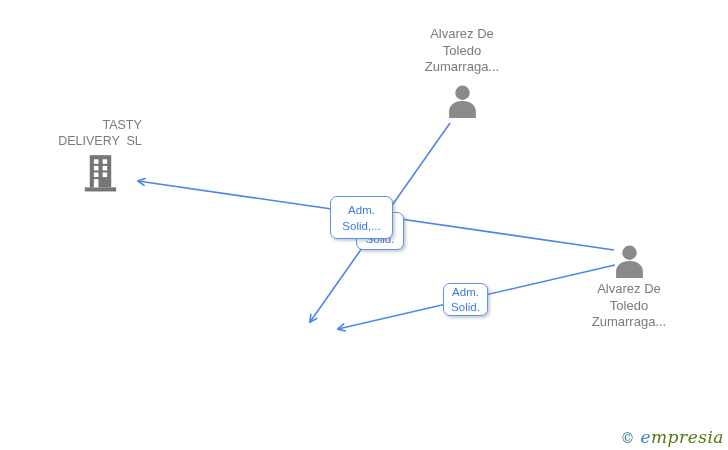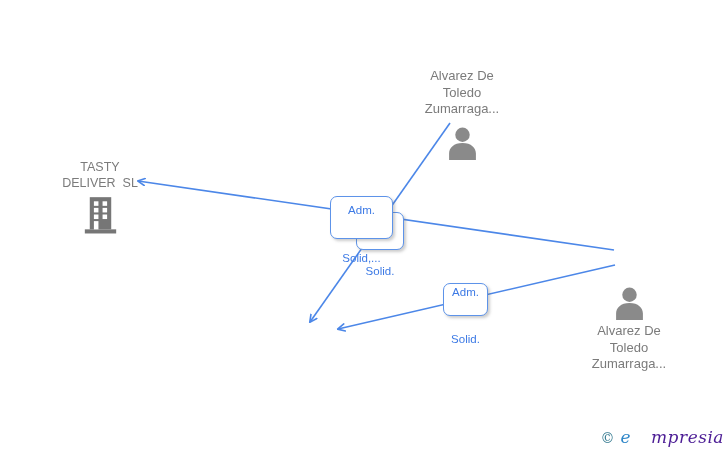--- a/index.html
+++ b/index.html
@@ -10,49 +10,49 @@
   
   .edges{position:absolute;left:0;top:0;width:728px;height:450px;z-index:1;}
   
   .edge-label{
     position:absolute;background:#ffffff;border:1.5px solid #5d93e9;border-radius:7px;
     box-shadow:2px 2px 3px rgba(110,110,110,.35);
     color:#3d7ae5;font-size:11.5px;line-height:16px;text-align:center;
     display:flex;flex-direction:column;justify-content:center;box-sizing:border-box;
     cursor:pointer;
   }
-  .edge-label span{display:block;white-space:pre;margin-top:32px;}
+  .edge-label span{display:block;white-space:pre;}
   #edge-label-back{left:356px;top:212px;width:48px;height:38px;z-index:2;}
   #edge-label-front{left:330px;top:196px;width:63px;height:43px;z-index:3;}
   #edge-label-right{left:443px;top:283px;width:45px;height:33px;z-index:2;line-height:15px;}
   
-  .node{position:absolute;z-index:4;display:flex;flex-direction:column;align-items:center;cursor:pointer;margin-top:42px;}
+  .node{position:absolute;z-index:4;display:flex;flex-direction:column;align-items:center;cursor:pointer;}
   .node-label{color:#7b7b7b;text-align:center;}
   .node-label span{display:block;white-space:pre;}
   .person .node-label{font-size:13px;line-height:16.5px;}
   .company .node-label{font-size:12.5px;line-height:15.5px;}
   #node-person-top{left:402px;top:26px;width:120px;}
   #node-person-top .node-label{margin-bottom:9px;}
   #node-company-tasty{left:40px;top:118px;width:120px;}
-  #node-company-tasty .node-label{margin-bottom:4px;}
+  #node-company-tasty .node-label{margin-bottom:4px;text-align:right;}
   #node-company-atz{left:236px;top:331px;width:120px;}
   #node-company-atz .node-label{margin-top:3px;}
   #node-person-right{left:569px;top:245px;width:120px;}
   #node-person-right .node-label{margin-top:3px;}
   .icon{display:block;}
   
   .watermark{
     position:absolute;right:4px;bottom:3px;z-index:5;
     font-family:"DejaVu Serif", serif;font-style:italic;cursor:pointer;
     display:flex;align-items:baseline;gap:6px;
   }
   .watermark .copy{color:#33798f;font-size:14px;font-style:normal;}
   .watermark .brand{font-size:17px;letter-spacing:.5px;}
   .watermark .brand-e{color:#2e86c8;}
-  .watermark .brand-rest{color:#4c1d95;margin-left:20px;}
+  .watermark .brand-rest{color:#4d7c0f;}
 </style>
 </head>
 <body>
 
 <div class="canvas">
 
   <svg class="edges" viewBox="0 0 728 450">
     <defs>
       <marker id="arrow" viewBox="0 0 10 10" markerWidth="9" markerHeight="9" refX="8.5" refY="5" orient="auto" markerUnits="userSpaceOnUse">
         <path d="M1,1 L9,5 L1,9" fill="none" stroke="#4c87e8" stroke-width="1.8" stroke-linecap="round" stroke-linejoin="round"></path>
@@ -84,21 +84,21 @@
     </div>
     <svg class="icon" width="33" height="33" viewBox="0 0 32 32">
       <circle cx="16" cy="7.5" r="7" fill="#8a8a8a"></circle>
       <path d="M16,15.5 c-8.5,0 -13,4.8 -13,10.2 V32 h26 v-6.3 c0,-5.4 -4.5,-10.2 -13,-10.2 z" fill="#8a8a8a"></path>
     </svg>
   </div>
 
   <div class="node company" id="node-company-tasty">
     <div class="node-label">
       <span>TASTY</span>
-      <span>DELIVER  SL</span>
+      <span>DELIVERY  SL</span>
     </div>
     <svg class="icon" width="33" height="39" viewBox="0 0 40 46">
       <rect x="1" y="41" width="38" height="5" fill="#767676"></rect>
       <rect x="7" y="2" width="26" height="39" fill="#767676"></rect>
       <g fill="#ffffff">
         <rect x="12" y="7" width="5.5" height="5.5"></rect>
           <rect x="22.5" y="7" width="5.5" height="5.5"></rect>
         <rect x="12" y="15" width="5.5" height="5.5"></rect>
           <rect x="22.5" y="15" width="5.5" height="5.5"></rect>
         <rect x="12" y="23" width="5.5" height="5.5"></rect>

